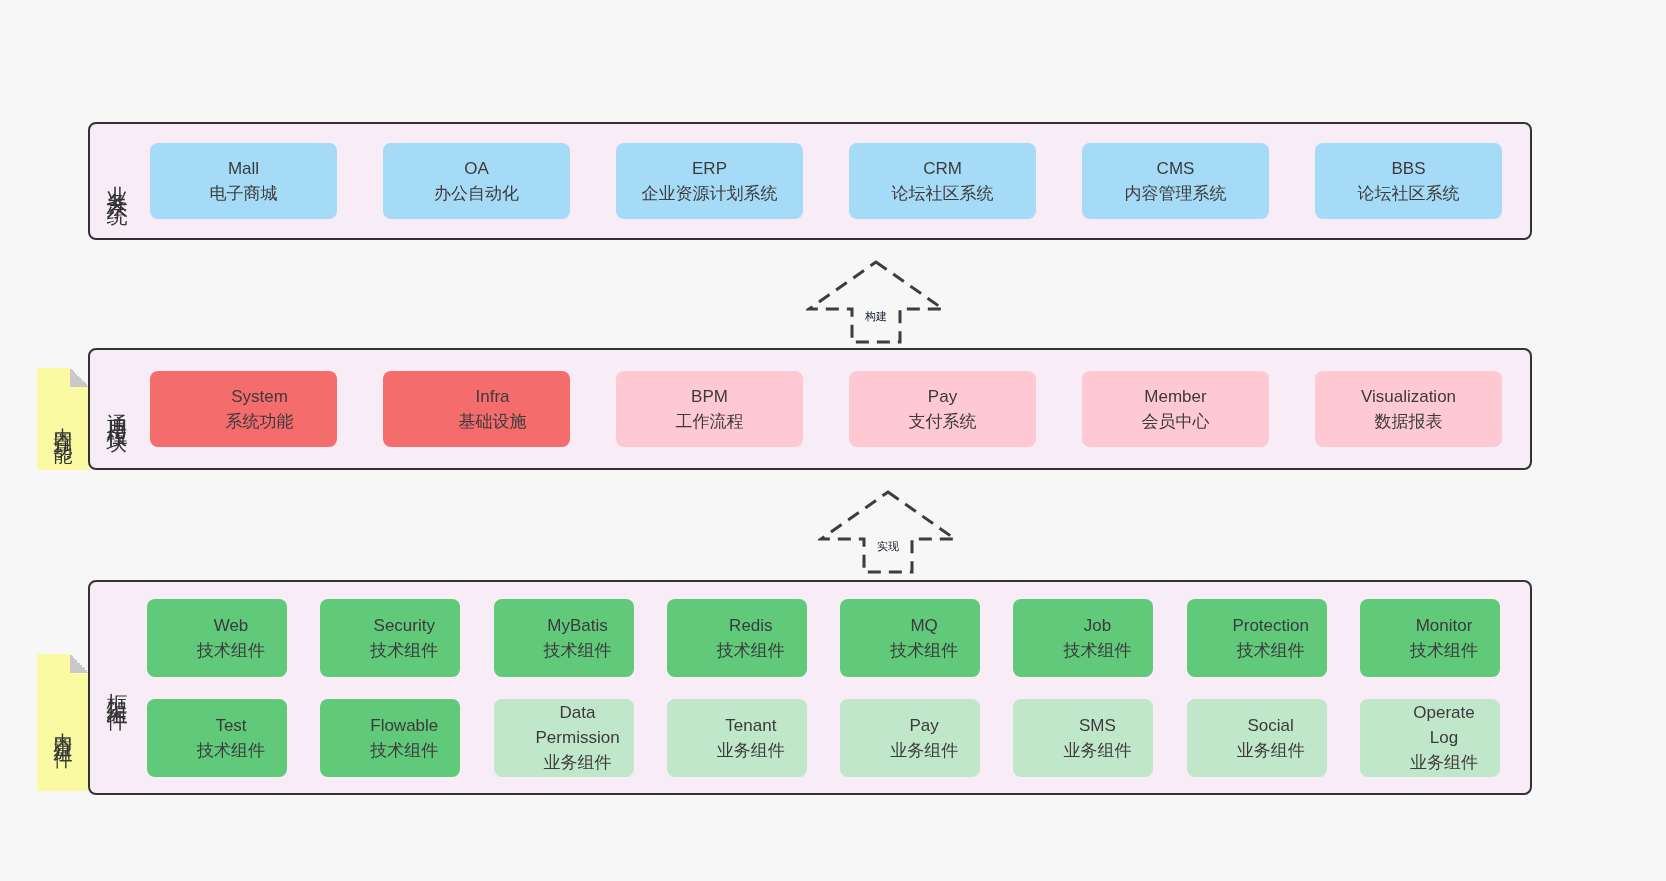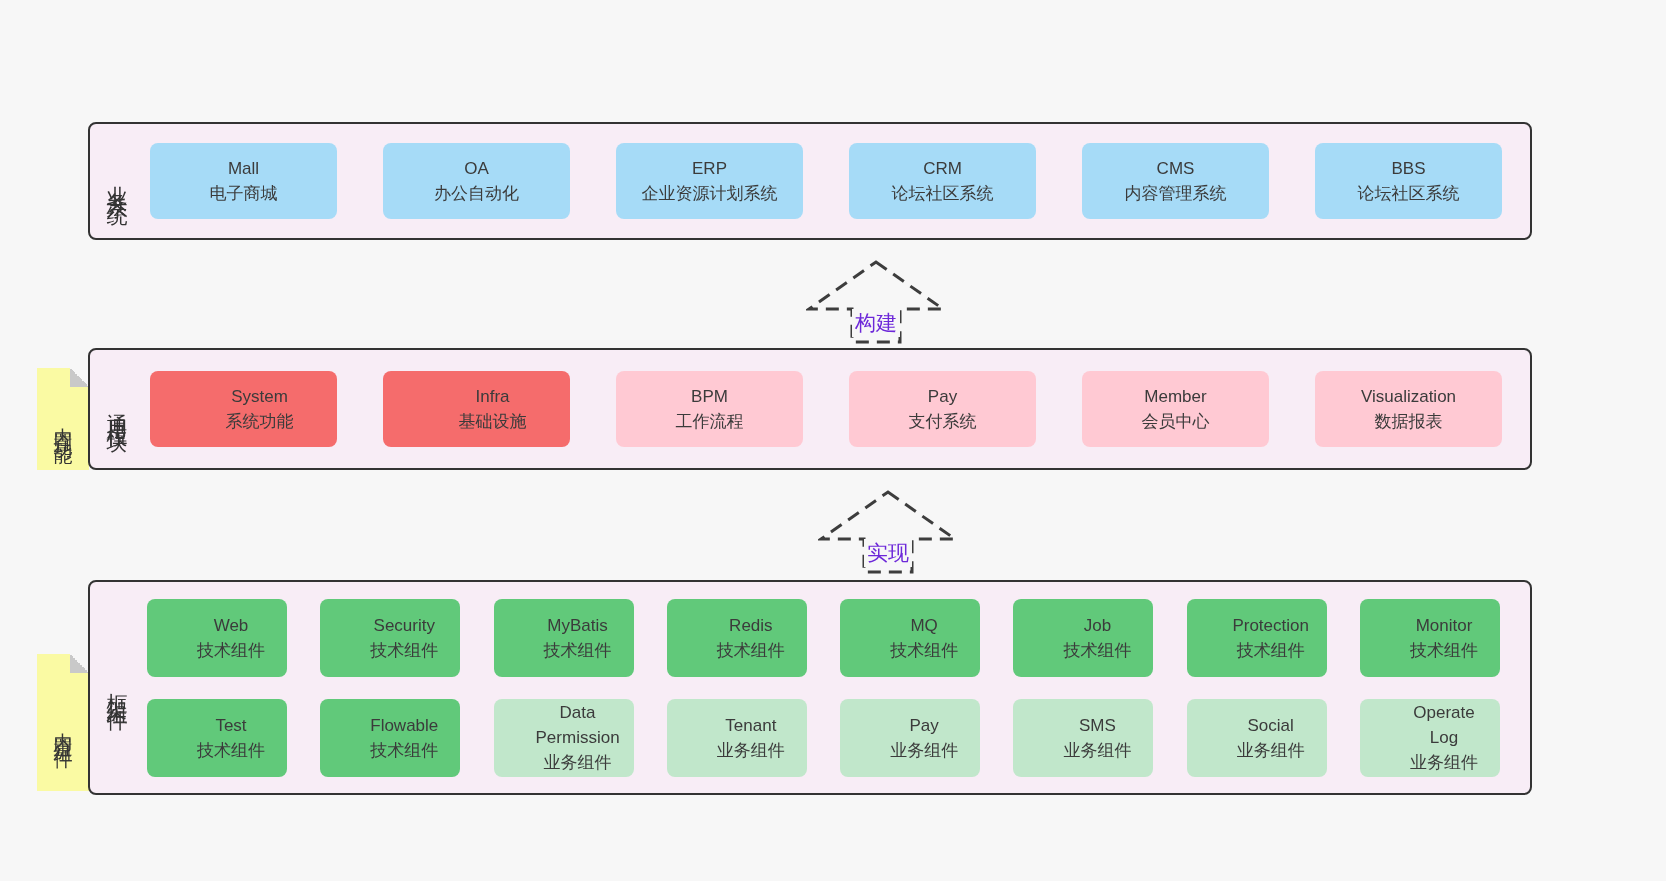--- a/index.html
+++ b/index.html
@@ -90,21 +90,21 @@
     fill: none;
     stroke: var(--arrow-stroke, #3d3d3d);
     stroke-width: 3;
     stroke-dasharray: 13 8;
   }
   .arrow-label {
     position: absolute; left: 50%; top: 50px;
     transform: translateX(-50%);
     background: var(--page-bg, #f7f7f7);
     padding: 0 3px;
-    font-size: 21px; color: #6d28d9;
+    font-size: 11px; color: #0f172a;
     white-space: nowrap;
   }
 </style>
 </head>
 <body>
 
 <div class="canvas">
 
   <section class="layer" id="layer-business">
     <div class="side-label">业务系统</div>

